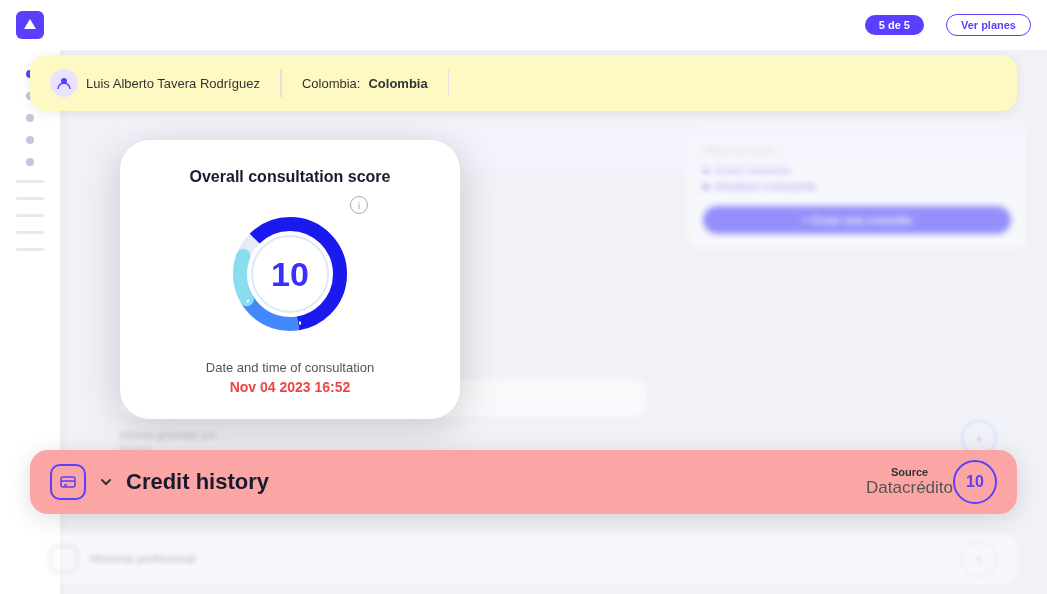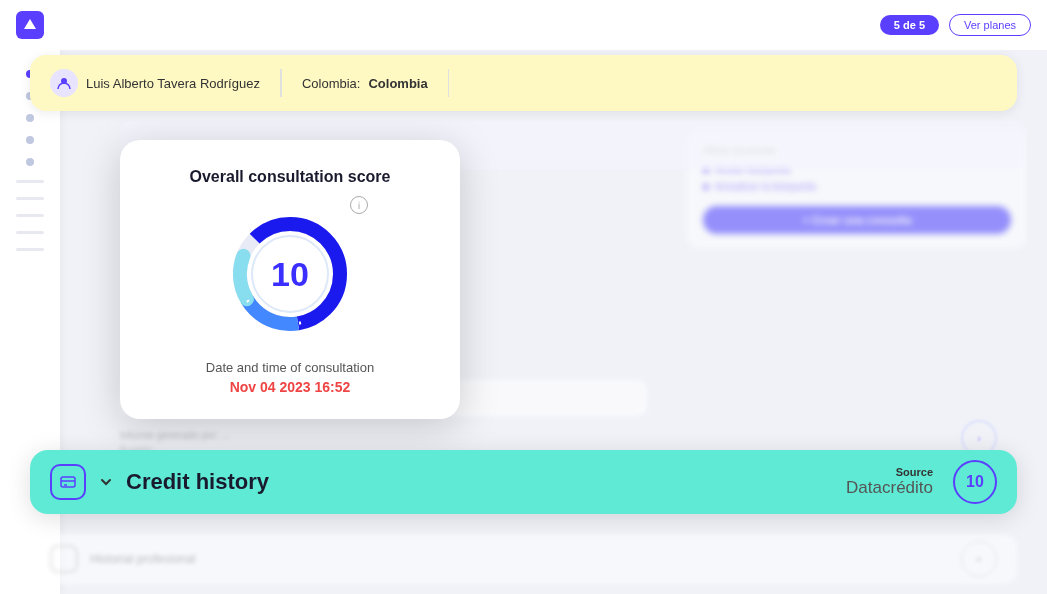--- a/index.html
+++ b/index.html
@@ -30,38 +30,38 @@
       display: flex; align-items: center; justify-content: center;
       color: #fff;
       font-size: 14px;
       font-weight: bold;
       flex-shrink: 0;
     }
     .top-bar-right {
       margin-left: auto;
       display: flex;
       align-items: center;
-      gap: 10px;
+      gap: 22px;
     }
     .step-indicator {
       background: #5b3fff;
       color: #fff;
       border-radius: 20px;
       padding: 4px 14px;
       font-size: 11px;
       font-weight: 600;
     }
     .ver-planes-btn {
       background: transparent;
       border: 1.5px solid #5b3fff;
       color: #5b3fff;
       border-radius: 20px;
       padding: 4px 14px;
       font-size: 11px;
-      font-weight: 400;
+      font-weight: 700;
       cursor: pointer;
     }
 
     
     .user-info-bar {
       position: absolute;
       top: 55px; left: 30px; right: 30px;
       height: 56px;
       background: #fef9c3;
       border-radius: 16px;
@@ -130,21 +130,21 @@
       bottom: 0;
       overflow: hidden;
     }
 
     
     .score-card {
       position: absolute;
       top: 20px; left: 50px;
       width: 340px;
       background: #fff;
-      border-radius: 20px;
+      border-radius: 30px;
       padding: 28px 30px 24px;
       box-shadow: 0 8px 40px rgba(0,0,0,0.18);
       z-index: 20;
       text-align: center;
     }
     .score-card-title {
       font-size: 16px;
       font-weight: 700;
       color: #1a1a2e;
       margin-bottom: 18px;
@@ -292,22 +292,21 @@
       margin: 0 10px;
       cursor: pointer;
     }
     .credit-history-title {
       font-size: 22px;
       font-weight: 700;
       color: #1a1a2e;
     }
     .credit-source-section {
       margin-left: auto;
-      margin-right: 20px;
-      text-align: right;
+      text-align: center;
     }
     .credit-source-label {
       font-size: 11px;
       font-weight: 700;
       color: #333;
     }
     .credit-source-value {
       font-size: 17px;
       color: #555;
     }
@@ -424,21 +423,21 @@
       <div class="informe-text">Lugar de acción: ...</div>
     </div>
   </div>
 
   <div class="pdf-btn-blurred"></div>
 
   <div style="position:absolute; top:300px; right:30px; width:36px; height:36px; border-radius:50%; border:2px solid #ccd0ff; display:flex; align-items:center; justify-content:center; font-size:11px; color:#5b3fff; opacity:0.5; filter:blur(1px);">›</div>
 
 </div>
 
-<div style="position:absolute; bottom:80px; left:30px; right:30px; height:64px; background:#5eead4; border-radius:18px; display:flex; align-items:center; padding:0 20px; box-shadow: 0 4px 24px rgba(0,0,0,0.13); z-index:30;">
+<div style="position:absolute; bottom:80px; left:30px; right:30px; height:64px; background:#fca5a5; border-radius:18px; display:flex; align-items:center; padding:0 20px; box-shadow: 0 4px 24px rgba(0,0,0,0.13); z-index:30;">
   <div class="credit-icon-box">
     <svg width="18" height="18" viewBox="0 0 18 18" fill="none">
       <rect x="2" y="4" width="14" height="10" rx="2" stroke="#5b3fff" stroke-width="1.5"></rect>
       <line x1="2" y1="8" x2="16" y2="8" stroke="#5b3fff" stroke-width="1.5"></line>
       <line x1="5" y1="12" x2="8" y2="12" stroke="#5b3fff" stroke-width="1.5"></line>
     </svg>
   </div>
   <div class="chevron-icon">
     <svg width="14" height="14" viewBox="0 0 14 14" fill="none">
       <polyline points="3,5 7,9 11,5" stroke="#333" stroke-width="2" fill="none" stroke-linecap="round"></polyline>

